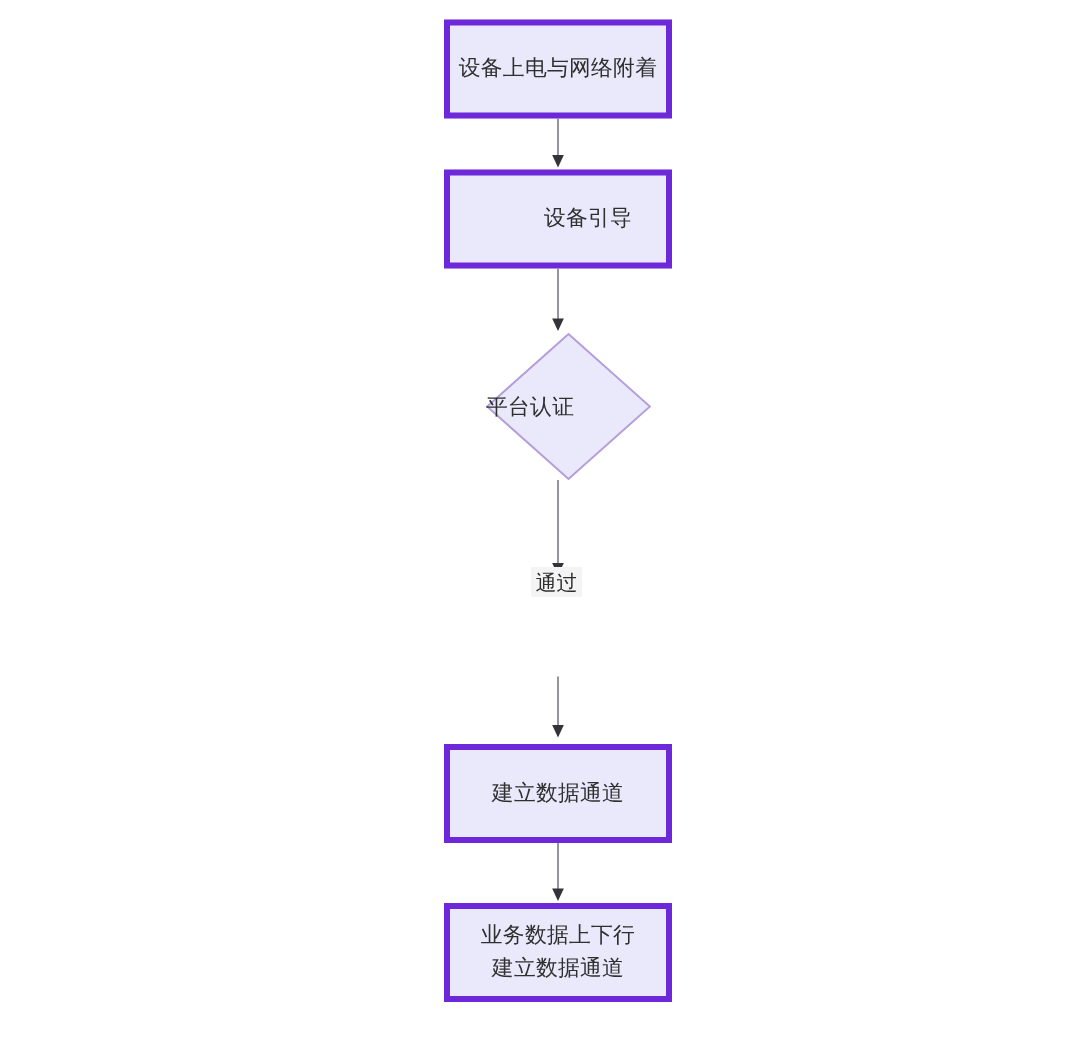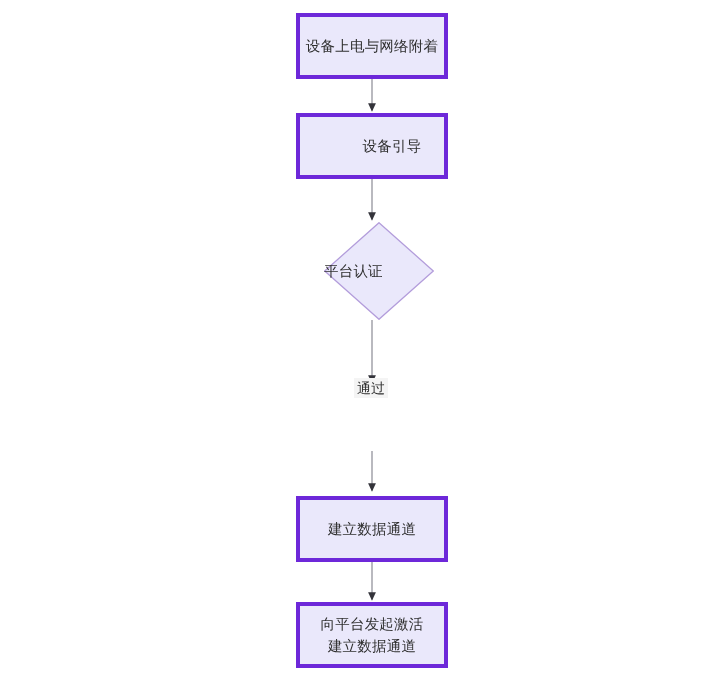--- a/index.html
+++ b/index.html
@@ -121,17 +121,17 @@
   </div>
 
   <div class="edge-label" style="left:354px; top:342px;margin-top:36px;">通过</div>
 
 
   <div class="node" style="left:296px; top:496px; width:152px; height:66px;">
     <span class="node-line">建立数据通道</span>
   </div>
 
   <div class="node" style="left:296px; top:602px; width:152px; height:66px;">
-    <span class="node-line">向平台发起激活</span>
+    <span class="node-line">业务数据上下行</span>
     <span class="node-line">建立数据通道</span>
   </div>
 
 </div>
 
 </body></html>

